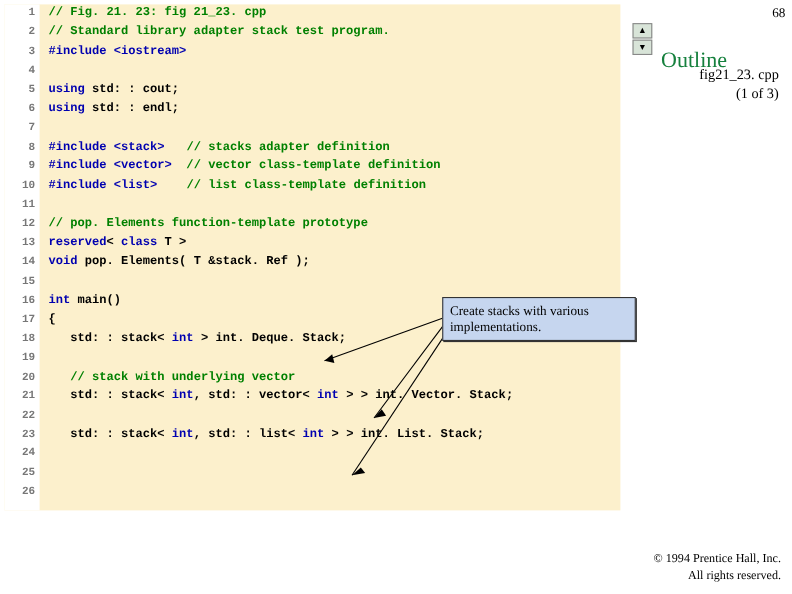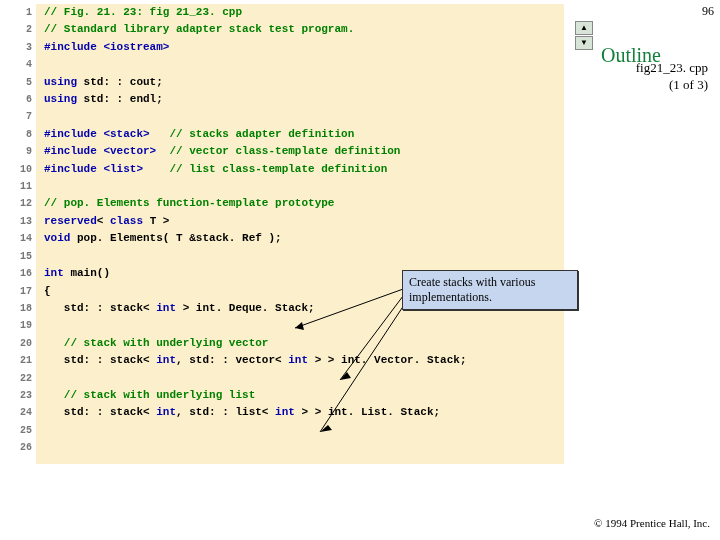--- a/index.html
+++ b/index.html
@@ -108,21 +108,21 @@
     right: 10px;
     bottom: 10px;
     font-size: 11px;
     text-align: right;
     line-height: 1.3;
   }
 </style>
 </head>
 <body>
 
-<div class="slide-num">96</div>
+<div class="slide-num">68</div>
 
 <div class="outline-box">
   <span class="outline-nav">
     <div class="btn">▲</div>
     <div class="btn">▼</div>
   </span>
   <span class="outline-title">Outline</span>
 </div>
 
 <div class="file-info">
@@ -147,32 +147,32 @@
 <span class="kw">reserved</span>&lt; <span class="kw">class</span> T &gt;
 <span class="kw">void</span> pop. Elements( T &amp;stack. Ref );
 
 <span class="kw">int</span> main()
 {
    std: : stack&lt; <span class="kw">int</span> &gt; int. Deque. Stack;
 
    <span class="cm">// stack with underlying vector</span>
    std: : stack&lt; <span class="kw">int</span>, std: : vector&lt; <span class="kw">int</span> &gt; &gt; int. Vector. Stack;
 
-   <span class="cm">// stack with underlying list</span>
    std: : stack&lt; <span class="kw">int</span>, std: : list&lt; <span class="kw">int</span> &gt; &gt; int. List. Stack;
 
 </div>
 </div>
 
 <svg class="arrows" style="left:0;top:0" width="720" height="540">
   <line x1="406" y1="288" x2="295" y2="328" stroke="#000" stroke-width="1"></line>
   <polygon points="295,328 302,322 304,330" fill="#000"></polygon>
   <line x1="406" y1="292" x2="340" y2="380" stroke="#000" stroke-width="1"></line>
   <polygon points="340,380 347,372 351,378" fill="#000"></polygon>
   <line x1="410" y1="296" x2="320" y2="432" stroke="#000" stroke-width="1"></line>
   <polygon points="320,432 328,425 332,430" fill="#000"></polygon>
 </svg>
 
 <div class="callout">Create stacks with various implementations.</div>
 
 <div class="copyright">
   <div>© 1994 Prentice Hall, Inc.</div>
+  <div>All rights reserved.</div>
 </div>
 
 </body></html>

